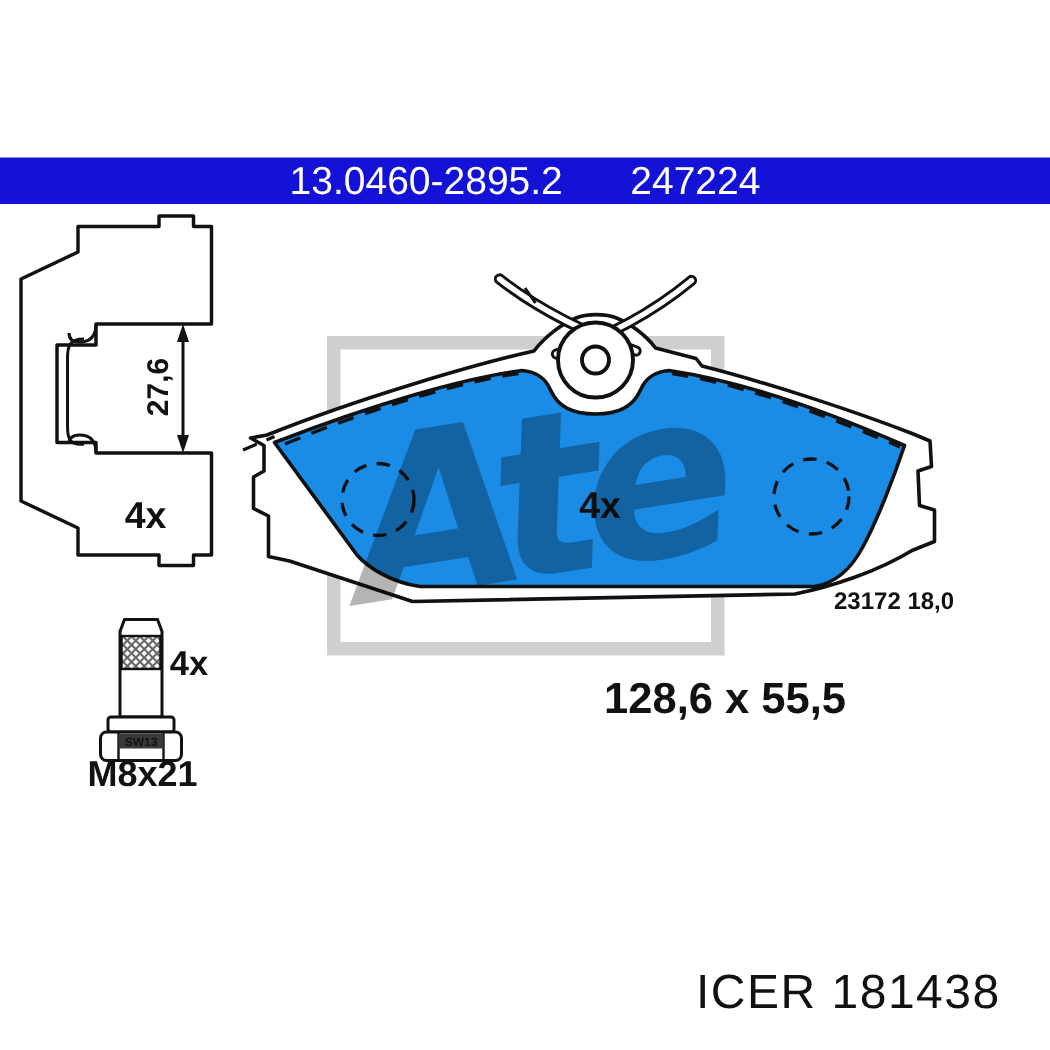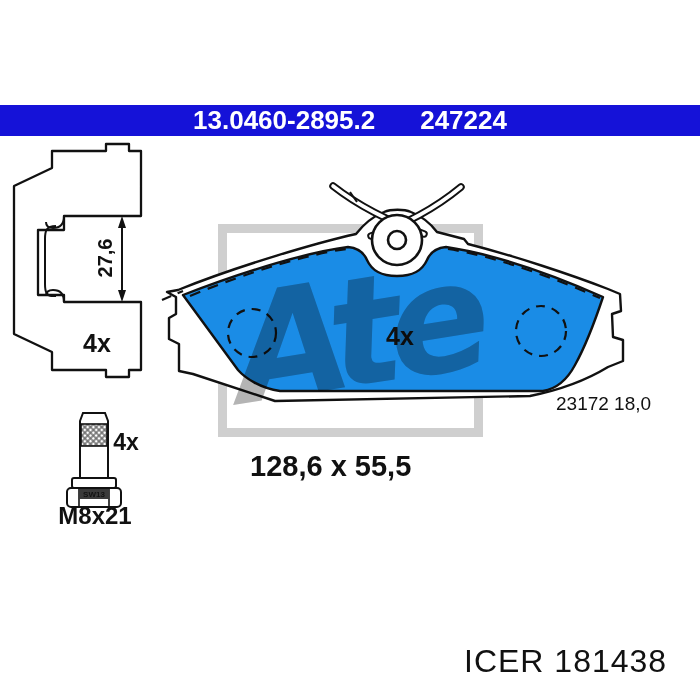--- a/index.html
+++ b/index.html
@@ -11,24 +11,24 @@
   
   #art{position:absolute;left:0;top:0;width:700px;height:700px;z-index:2;}
   
   #wm-text{position:absolute;left:233px;top:258px;z-index:3;
            font-family:"DejaVu Sans",sans-serif;font-style:oblique;font-weight:bold;
            font-size:150px;line-height:1;letter-spacing:-12px;color:#b4b4b4;
            transform:rotate(-9deg);mix-blend-mode:multiply;pointer-events:none;}
   
   #bar{position:absolute;left:0;top:105px;width:700px;height:31px;background:#1512d8;
        z-index:4;display:flex;align-items:center;justify-content:center;gap:45px;}
-  #bar span{color:#ffffff;font-weight:bold;font-size:26px;white-space:nowrap;}
+  #bar span{color:#ffffff;font-weight:normal;font-size:26px;white-space:nowrap;}
   .lbl{position:absolute;z-index:4;color:#111111;white-space:nowrap;}
-  #pad-size{left:250px;top:450px;width:330px;text-align:left;font-size:29px;font-weight:bold;}
-  #wva{left:556px;top:393px;font-size:19px;font-weight:normal;}
+  #pad-size{left:234px;top:450px;width:330px;text-align:right;font-size:29px;font-weight:bold;}
+  #wva{left:556px;top:393px;font-size:16px;font-weight:bold;}
   #footer-ref{left:464px;top:643px;font-size:32px;font-weight:400;letter-spacing:1px;}
   svg text{font-family:"Liberation Sans",sans-serif;fill:#111111;}
 </style>
 </head>
 <body>
 
 <div id="stage">
 
   <div id="wm-box"></div>
 

